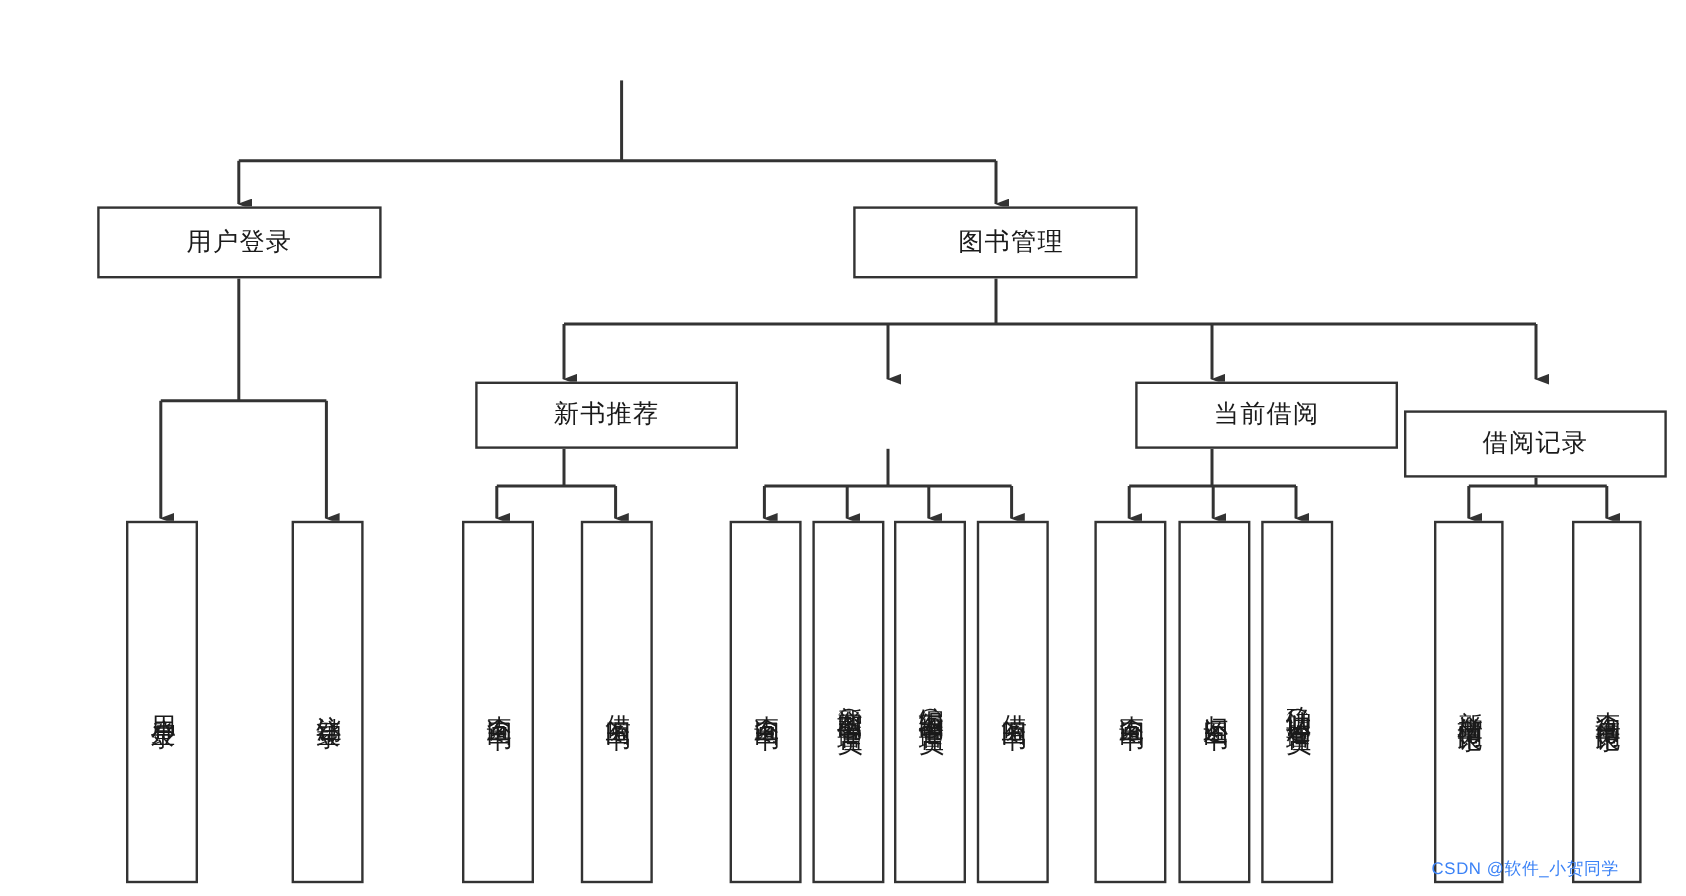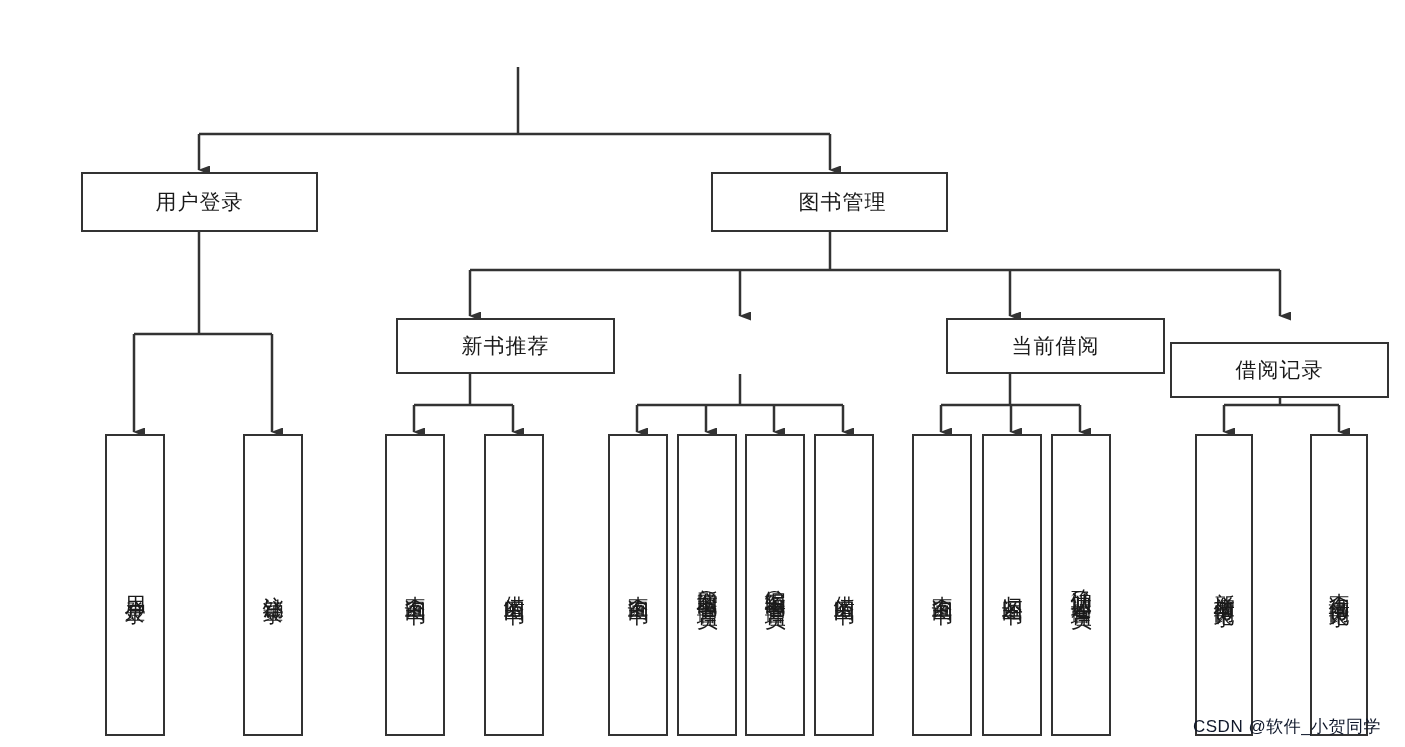--- a/index.html
+++ b/index.html
@@ -49,22 +49,22 @@
   svg.wires {
     position: absolute;
     left: 0;
     top: 0;
     width: 1405px;
     height: 747px;
     pointer-events: none;
   }
   .wm {
     position: absolute;
-    font-size: 17px;
-    color: #0f172a;
+    font-size: 14px;
+    color: #3b82f6;
     letter-spacing: 0.5px;
     white-space: nowrap;
   }
 </style>
 </head>
 <body>
 
 <div id="canvas">
 
   <svg class="wires" viewBox="0 0 1405 747" xmlns="http://www.w3.org/2000/svg">

